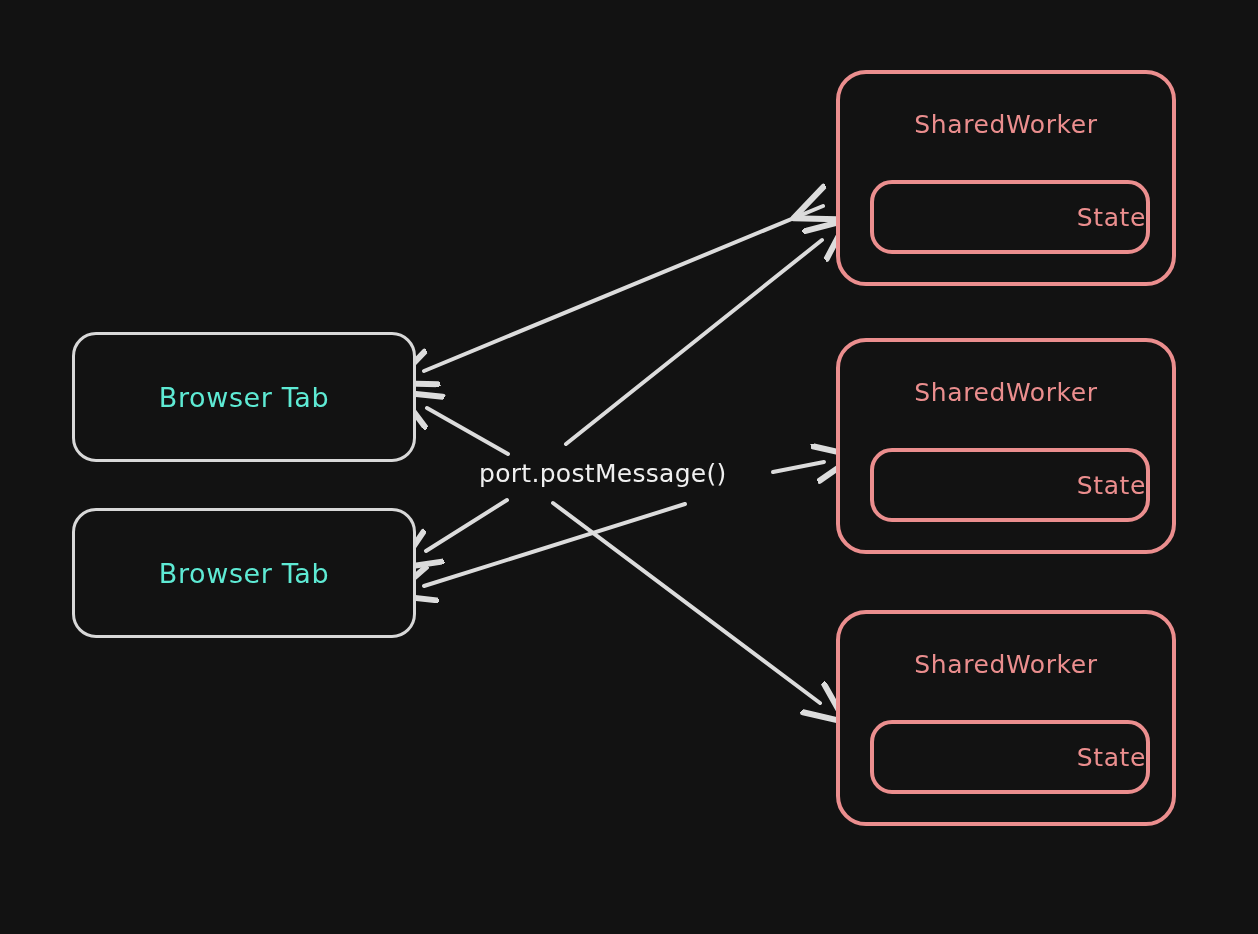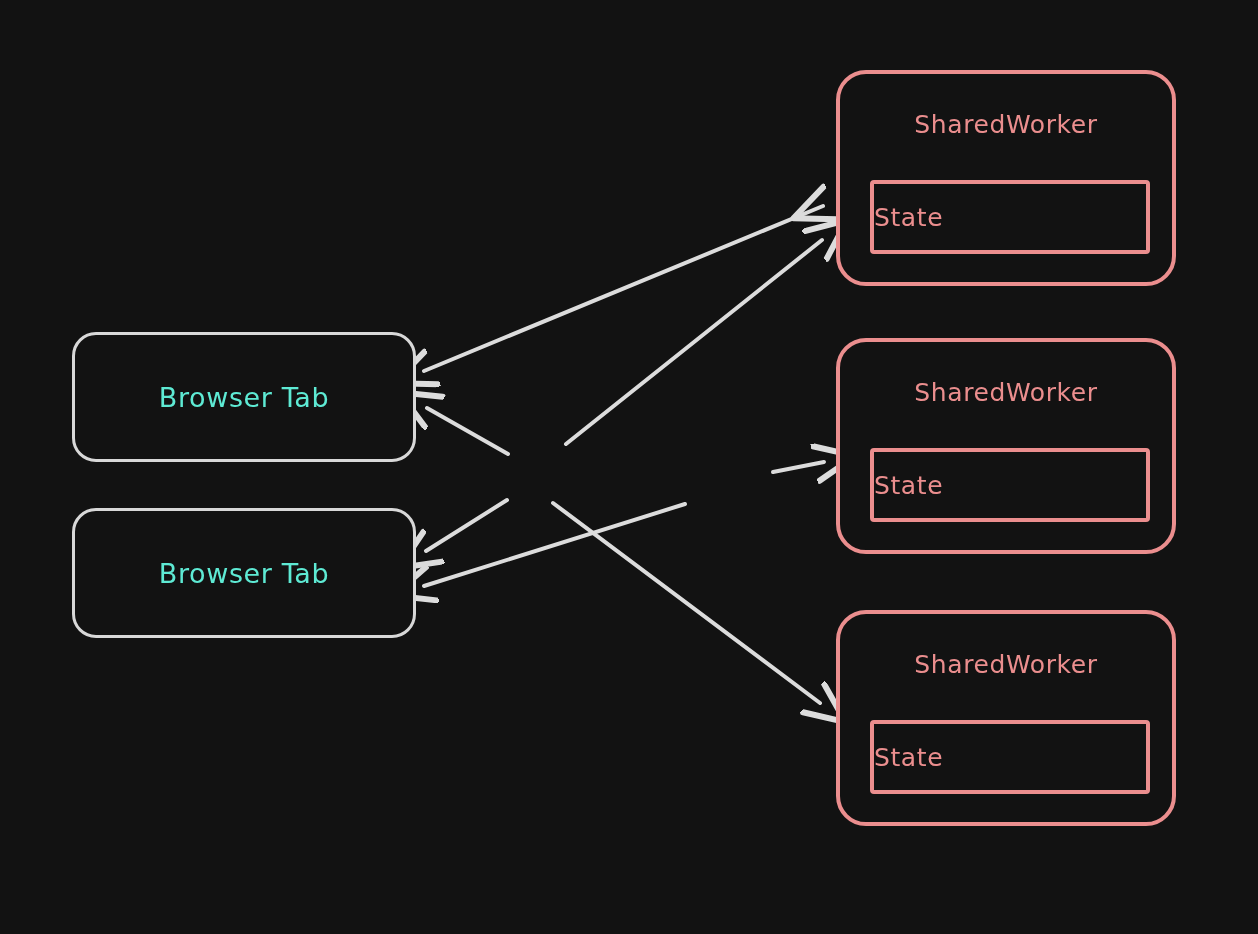--- a/index.html
+++ b/index.html
@@ -49,25 +49,25 @@
     border-width: 4px;
     border-color: #eb8e8e;
     border-radius: 30px;
     display: block;
     text-decoration: underline;
   }
   .node-state {
     position: absolute;
     box-sizing: border-box;
     border: 4px solid #eb8e8e;
-    border-radius: 4px;
+    border-radius: 22px;
     background: #121212;
     display: flex;
     align-items: center;
-    justify-content: flex-start;
+    justify-content: flex-end;
   }
 
   
   .label {
     font-family: "DejaVu Sans", "Liberation Sans", sans-serif;
     font-weight: 400;
     letter-spacing: 0.6px;
     white-space: nowrap;
     user-select: none;
   }
@@ -152,14 +152,15 @@
     </div>
   </div>
 
   <div class="node node-worker" style="left:836px; top:610px; width:340px; height:216px;">
     <span class="label label-worker" style="top:36px;">SharedWorker</span>
     <div class="node-state" style="left:30px; top:106px; width:280px; height:74px;">
       <span class="label label-state">State</span>
     </div>
   </div>
 
+  <div class="edge-label" style="left:479px; top:459px;">port.postMessage()</div>
 
 </div>
 
 </body></html>

